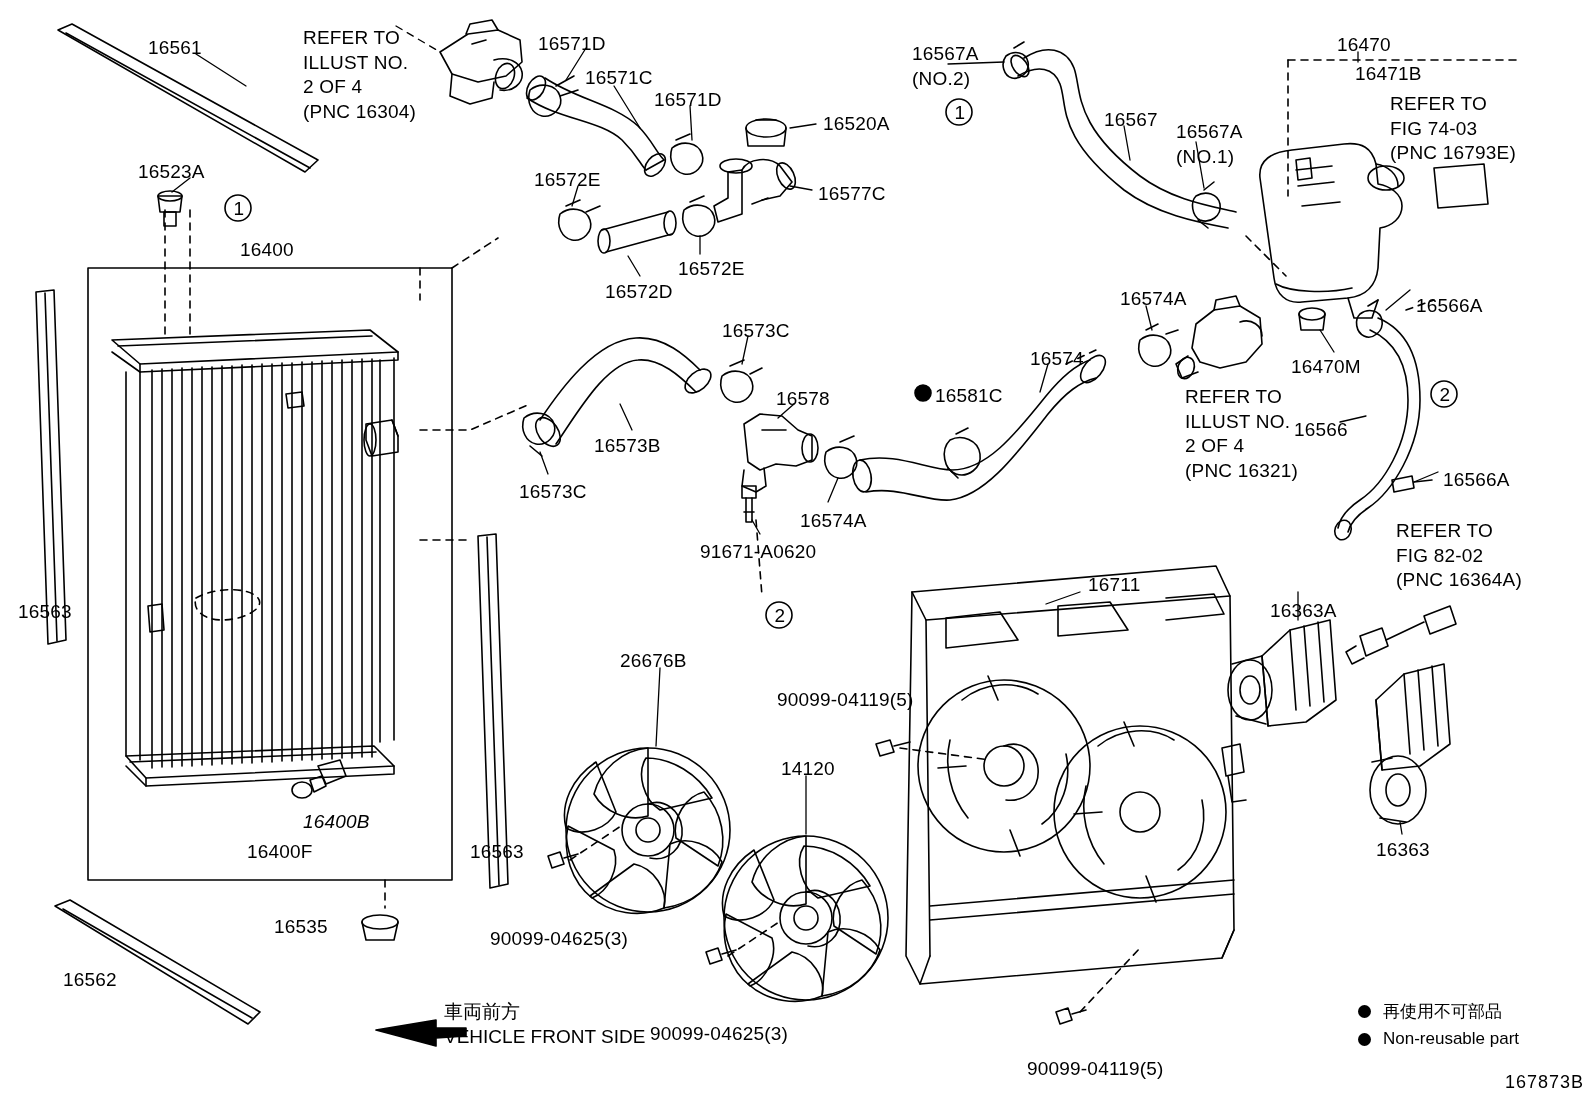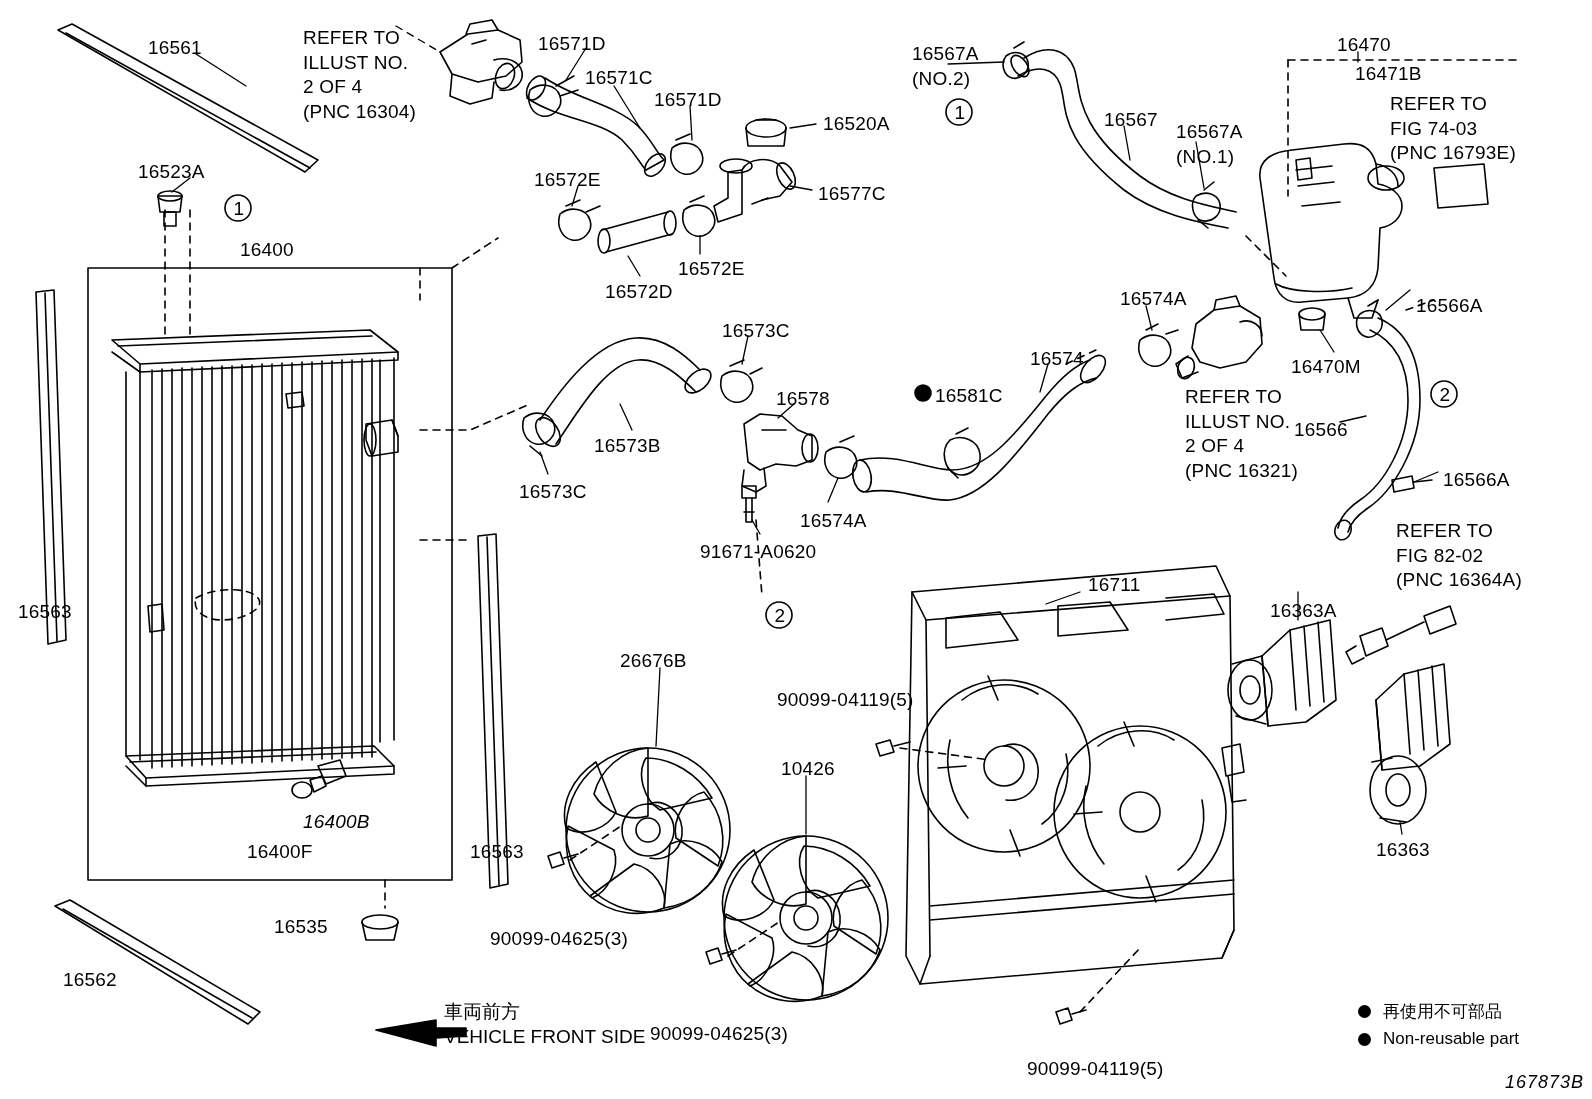--- a/index.html
+++ b/index.html
@@ -36,21 +36,20 @@
   }
   .lbl.center {
     text-align: center;
   }
   .footer-code {
     position: absolute;
     right: 8px;
     bottom: 6px;
     font-size: 18px;
     letter-spacing: 1px;
-    font-style: italic;
   }
   .legend {
     position: absolute;
     left: 1358px;
     top: 1000px;
     font-size: 17px;
   }
   .legend div {
     display: flex;
     align-items: center;
@@ -600,21 +599,21 @@
 2 OF 4
 (PNC 16321)</div>
   <div class="lbl multi" style="left:1396px;top:519px;">REFER TO
 FIG 82-02
 (PNC 16364A)</div>
 
   <div class="lbl" style="left:1055px;top:573px;margin-left:33px;">16711</div>
   <div class="lbl" style="left:1270px;top:599px;">16363A</div>
   <div class="lbl" style="left:1376px;top:838px;">16363</div>
   <div class="lbl" style="left:620px;top:649px;">26676B</div>
-  <div class="lbl" style="left:781px;top:757px;">10426</div>
+  <div class="lbl" style="left:781px;top:757px;">14120</div>
   <div class="lbl" style="left:777px;top:688px;">90099-04119(5)</div>
   <div class="lbl" style="left:490px;top:927px;">90099-04625(3)</div>
   <div class="lbl" style="left:650px;top:1022px;">90099-04625(3)</div>
   <div class="lbl" style="left:1027px;top:1057px;">90099-04119(5)</div>
 
   <div class="lbl center" style="left:233px;top:197px;width:12px;">1</div>
   <div class="lbl center" style="left:954px;top:101px;width:12px;">1</div>
   <div class="lbl center" style="left:1439px;top:383px;width:12px;">2</div>
   <div class="lbl center" style="left:774px;top:604px;width:12px;">2</div>
 

